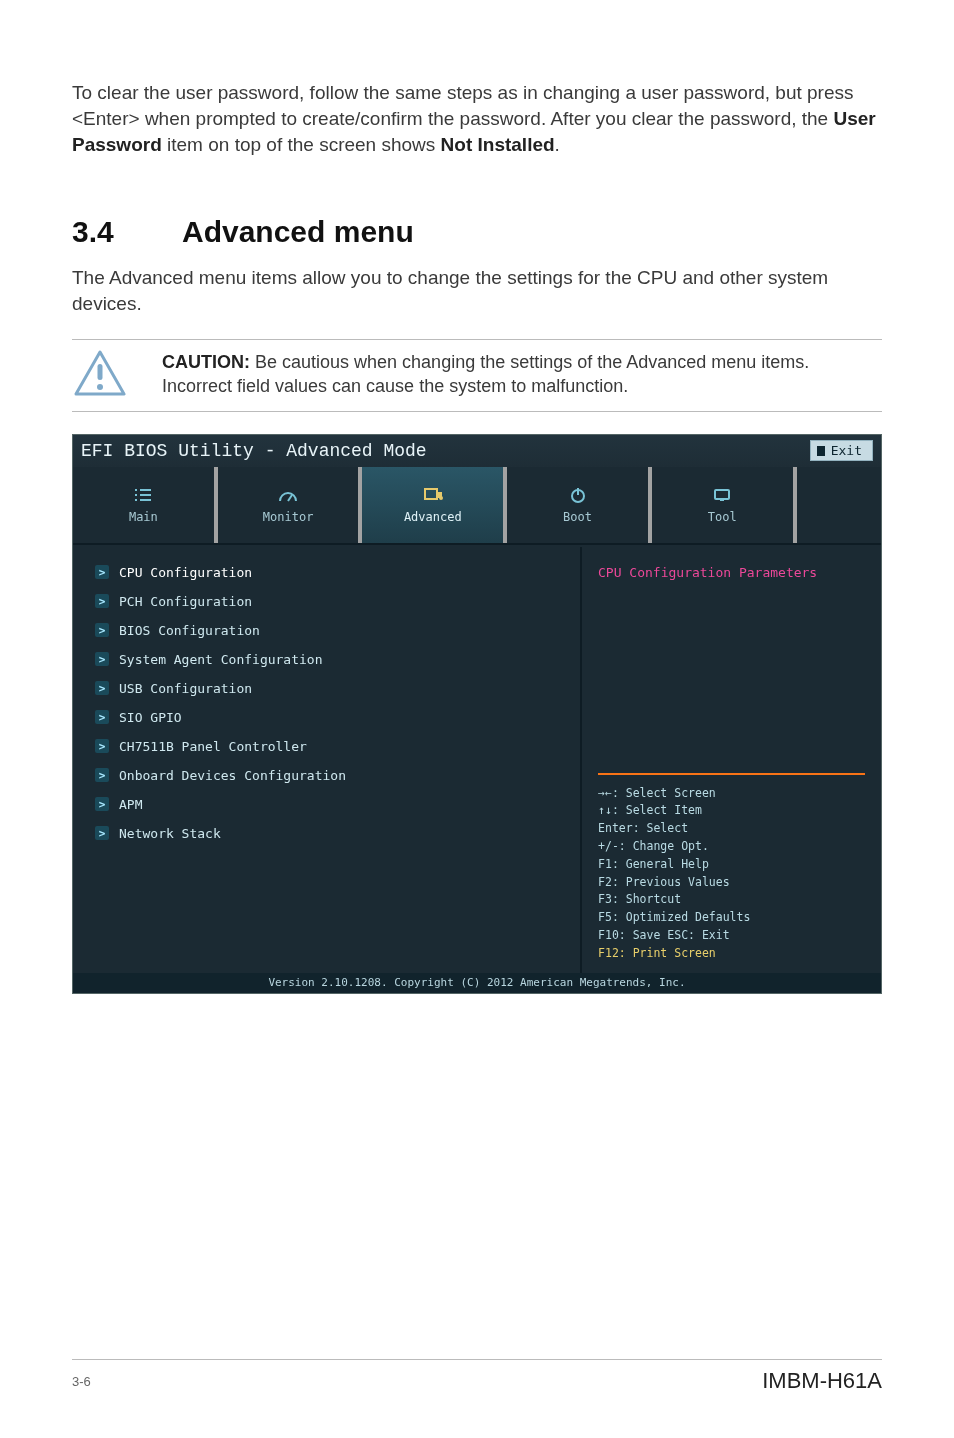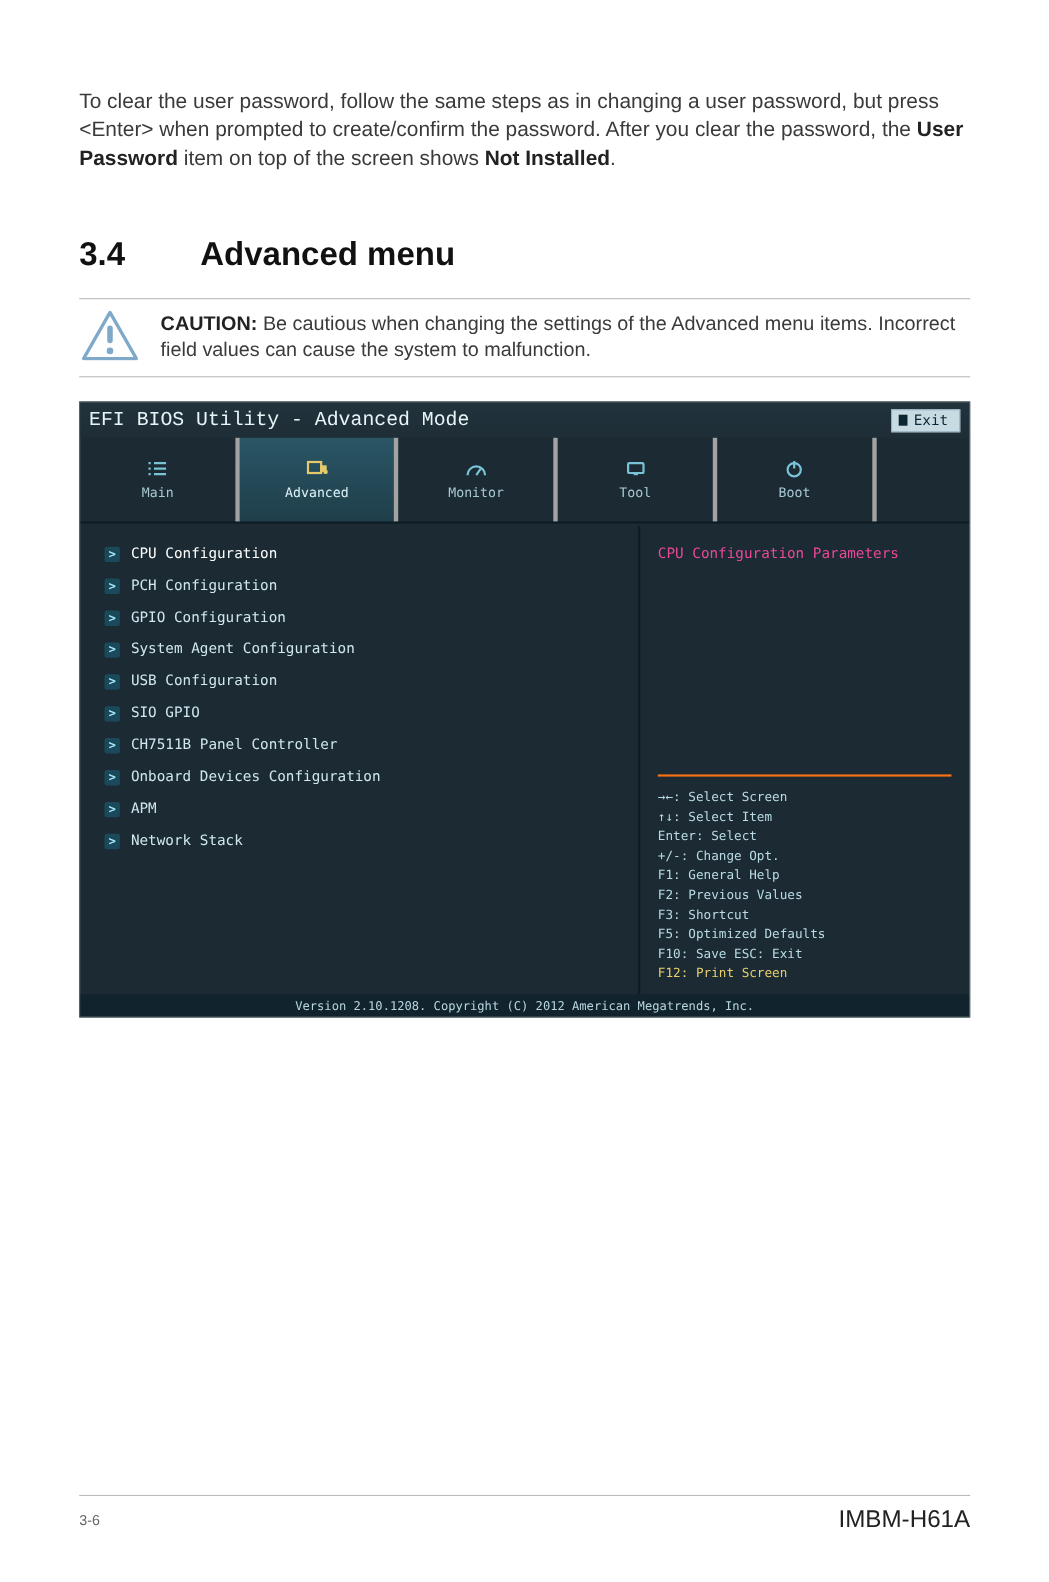--- a/index.html
+++ b/index.html
@@ -3,21 +3,21 @@
 <meta charset="utf-8">
 <style>
   * { box-sizing: border-box; margin: 0; padding: 0; }
   html, body { width: 954px; height: 1438px; background: #fff; font-family: Arial, Helvetica, sans-serif; color: #222; }
   .page { padding: 80px 72px 40px 72px; height: 100%; position: relative; }
   .prose { font-size: 19px; line-height: 1.38; color: #3a3a3a; }
   .prose .bold { font-weight: bold; color: #222; }
   .section-title { margin-top: 56px; font-size: 30px; font-weight: bold; color: #111; }
   .section-num { display: inline-block; width: 110px; }
   .after-title { margin-top: 16px; }
-  .caution-row { display: flex; align-items: flex-start; margin-top: 22px; border-top: 1px solid #bbb; border-bottom: 1px solid #bbb; padding: 10px 0 12px 0; gap: 18px; }
+  .caution-row { display: flex; align-items: flex-start; margin-top: 22px; border-top: 1px solid #bbb; border-bottom: 1px solid #bbb; padding: 10px 0 12px 0; gap: 34px; }
   .caution-icon-wrap { flex: 0 0 56px; display: flex; align-items: center; justify-content: center; }
   .caution-text { font-size: 18px; line-height: 1.35; color: #3a3a3a; }
   .caution-text .bold { font-weight: bold; color: #222; }
 
   
   .bios { margin-top: 22px; width: 810px; height: 560px; background: #1b2a33; border: 1px solid #566; position: relative; font-family: "Lucida Console", Monaco, monospace; color: #c9e6ee; overflow: hidden; }
   .bios-topbar { height: 32px; background: linear-gradient(#22333d,#1e2d36); display: flex; align-items: center; justify-content: space-between; padding: 0 8px; }
   .bios-title { font-family: Liberation Mono, monospace; font-size: 18px; color: #e8f4f8; text-align: right; }
   .exit-btn { display: flex; align-items: center; gap: 6px; background: #c7dbe3; color: #0e2630; font-family: "Lucida Console", monospace; font-size: 13px; padding: 2px 10px 2px 6px; border: 1px solid #93b2bf; }
   .exit-btn .dot { width: 8px; height: 10px; background: #0e2630; }
@@ -54,20 +54,21 @@
 <div class="page">
 
   <p class="prose">
     <span>To clear the user password, follow the same steps as in changing a user password, but press &lt;Enter&gt; when prompted to create/confirm the password. After you clear the password, the </span><span class="bold">User Password</span><span> item on top of the screen shows </span><span class="bold">Not Installed</span><span>.</span>
   </p>
 
   <h2 class="section-title">
     <span class="section-num">3.4</span><span>Advanced menu</span>
   </h2>
 
+  <p class="prose after-title">The Advanced menu items allow you to change the settings for the CPU and other system devices.</p>
 
   <div class="caution-row">
     <div class="caution-icon-wrap">
       <svg width="52" height="46" viewBox="0 0 52 46">
         <polygon points="26,2 50,44 2,44" fill="none" stroke="#7fa9c9" stroke-width="3" stroke-linejoin="round"></polygon>
         <rect x="23.5" y="14" width="5" height="16" rx="2.5" fill="#7fa9c9"></rect>
         <circle cx="26" cy="37" r="3" fill="#7fa9c9"></circle>
       </svg>
     </div>
     <p class="caution-text">
@@ -93,73 +94,73 @@
                 <line x1="7" y1="3" x2="18" y2="3"></line>
                 <line x1="2" y1="8" x2="4" y2="8"></line>
                 <line x1="7" y1="8" x2="18" y2="8"></line>
                 <line x1="2" y1="13" x2="4" y2="13"></line>
                 <line x1="7" y1="13" x2="18" y2="13"></line>
               </g>
             </svg>
         </span>
         <span class="tlabel">Main</span>
       </div>
+      <div class="tab">
+        <span class="ticon">
+          <svg width="22" height="16" viewBox="0 0 22 16">
+              <path d="M3 14 A8 8 0 0 1 19 14" fill="none" stroke="#79c3d6" stroke-width="2"></path>
+              <line x1="11" y1="14" x2="15" y2="8" stroke="#79c3d6" stroke-width="2"></line>
+            </svg>
+        </span>
+        <span class="tlabel">Monitor</span>
+      </div>
       <div class="tab active">
         <span class="ticon">
           <svg width="22" height="16" viewBox="0 0 22 16">
               <rect x="3" y="2" width="12" height="10" fill="none" stroke="#e6c96b" stroke-width="2"></rect>
               <rect x="14" y="5" width="6" height="6" fill="#e6c96b"></rect>
               <circle cx="19" cy="11" r="2" fill="#e6c96b"></circle>
             </svg>
         </span>
         <span class="tlabel">Advanced</span>
       </div>
       <div class="tab">
         <span class="ticon">
-          <svg width="22" height="16" viewBox="0 0 22 16">
-              <path d="M3 14 A8 8 0 0 1 19 14" fill="none" stroke="#79c3d6" stroke-width="2"></path>
-              <line x1="11" y1="14" x2="15" y2="8" stroke="#79c3d6" stroke-width="2"></line>
-            </svg>
-        </span>
-        <span class="tlabel">Monitor</span>
+          <svg width="18" height="18" viewBox="0 0 18 18">
+              <circle cx="9" cy="10" r="6" fill="none" stroke="#79c3d6" stroke-width="2"></circle>
+              <line x1="9" y1="2" x2="9" y2="9" stroke="#79c3d6" stroke-width="2"></line>
+            </svg>
+        </span>
+        <span class="tlabel">Boot</span>
       </div>
       <div class="tab">
         <span class="ticon">
           <svg width="22" height="16" viewBox="0 0 22 16">
               <rect x="4" y="3" width="14" height="9" rx="1" fill="none" stroke="#79c3d6" stroke-width="2"></rect>
               <rect x="9" y="12" width="4" height="2" fill="#79c3d6"></rect>
             </svg>
         </span>
         <span class="tlabel">Tool</span>
       </div>
-      <div class="tab">
-        <span class="ticon">
-          <svg width="18" height="18" viewBox="0 0 18 18">
-              <circle cx="9" cy="10" r="6" fill="none" stroke="#79c3d6" stroke-width="2"></circle>
-              <line x1="9" y1="2" x2="9" y2="9" stroke="#79c3d6" stroke-width="2"></line>
-            </svg>
-        </span>
-        <span class="tlabel">Boot</span>
-      </div>
       <div class="tab" style="flex:0.6"></div>
     </div>
 
     <div class="bios-body">
       <div class="menu-pane">
         <div class="menu-item selected">
             <span class="chev">&gt;</span>
             <span>CPU Configuration</span>
           </div>
         <div class="menu-item">
             <span class="chev">&gt;</span>
             <span>PCH Configuration</span>
           </div>
         <div class="menu-item">
             <span class="chev">&gt;</span>
-            <span>GPIO Configuration</span>
+            <span>BIOS Configuration</span>
           </div>
         <div class="menu-item">
             <span class="chev">&gt;</span>
             <span>System Agent Configuration</span>
           </div>
         <div class="menu-item">
             <span class="chev">&gt;</span>
             <span>USB Configuration</span>
           </div>
         <div class="menu-item">

